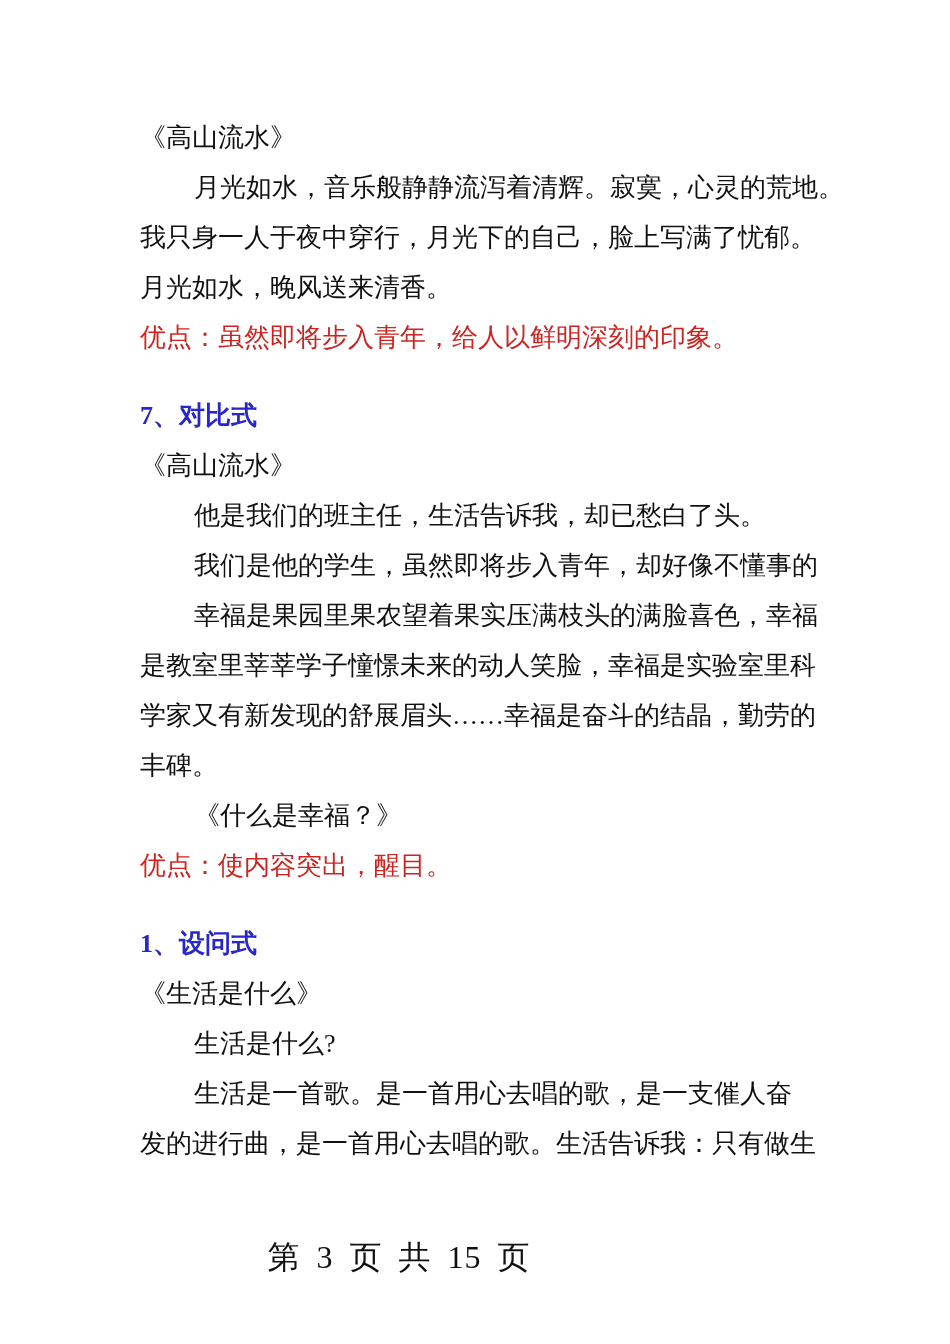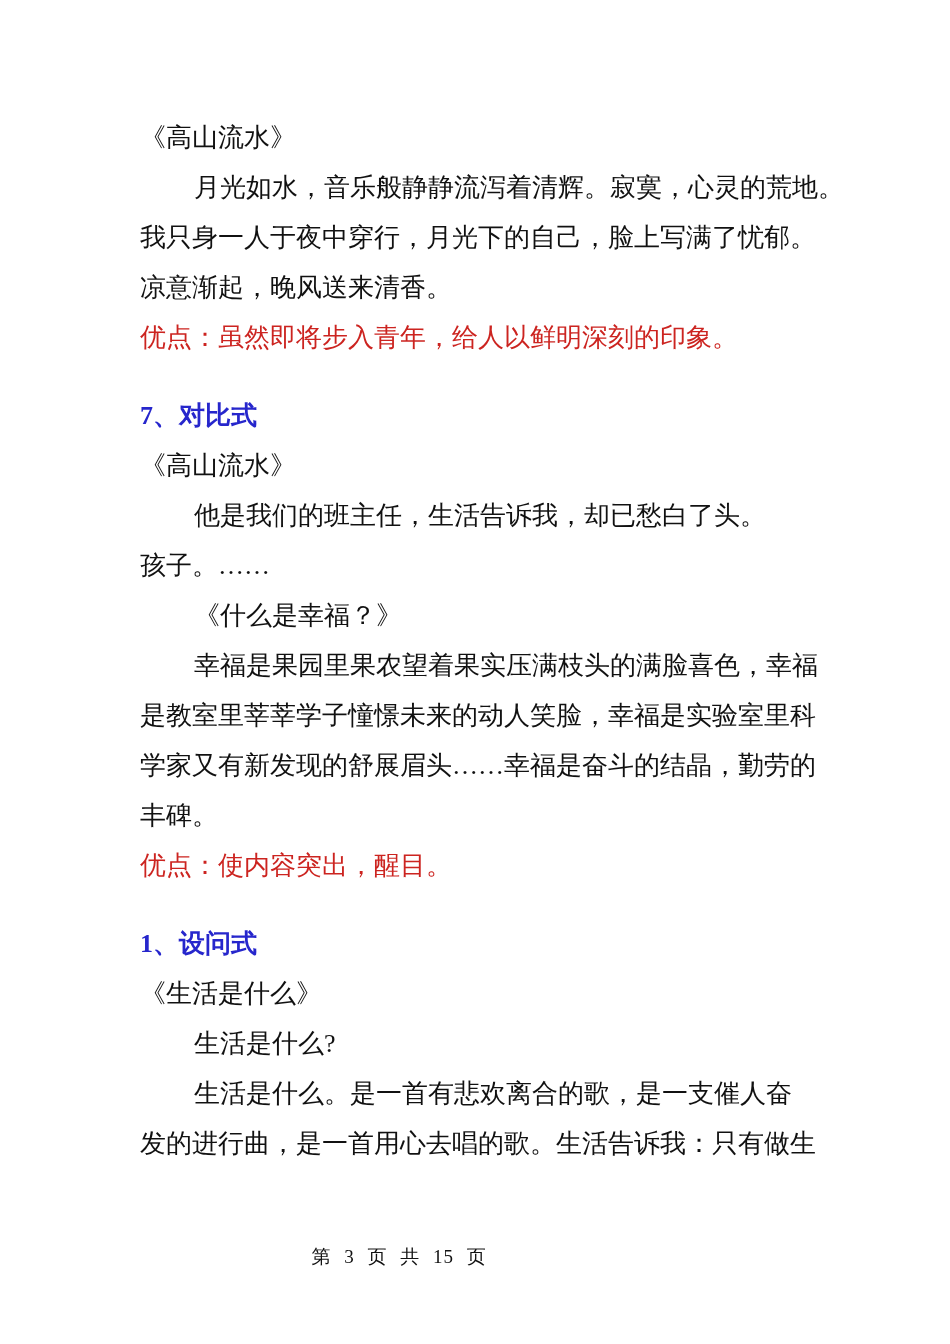--- a/index.html
+++ b/index.html
@@ -38,76 +38,76 @@
   .line.indent { padding-left: 54px; }
   .block-heading { margin-top: 28px; font-weight: bold; }
   .block-heading .line { color: var(--heading-blue); }
   .block-highlight .line { color: var(--highlight-red); }
   .footer {
     position: absolute;
     top: 1242px;
     left: 0;
     width: 798px;
     text-align: center;
-    font-size: 19px;
+    font-size: 32px;
     line-height: 30px;
     color: var(--body-text);
     word-spacing: 7px;
     letter-spacing: 1px;
   }
 </style>
 </head>
 <body>
 
 <main class="content">
     <div class="block block-essay-title">
       <p class="line">《高山流水》</p>
     </div>
     <div class="block block-paragraph">
       <p class="line indent">月光如水，音乐般静静流泻着清辉。寂寞，心灵的荒地。</p>
       <p class="line">我只身一人于夜中穿行，月光下的自己，脸上写满了忧郁。</p>
-      <p class="line">凉意渐起，晚风送来清香。</p>
+      <p class="line">月光如水，晚风送来清香。</p>
     </div>
     <div class="block block-highlight">
       <p class="line">优点：虽然即将步入青年，给人以鲜明深刻的印象。</p>
     </div>
     <div class="block block-heading">
       <p class="line">7、对比式</p>
     </div>
     <div class="block block-essay-title">
       <p class="line">《高山流水》</p>
     </div>
     <div class="block block-paragraph">
       <p class="line indent">他是我们的班主任，生活告诉我，却已愁白了头。</p>
     </div>
     <div class="block block-paragraph">
-      <p class="line">孩子。……</p>
-    </div>
-    <div class="block block-essay-title">
-      <p class="line indent">《什么是幸福？》</p>
+      <p class="line indent">我们是他的学生，虽然即将步入青年，却好像不懂事的</p>
     </div>
     <div class="block block-paragraph">
       <p class="line indent">幸福是果园里果农望着果实压满枝头的满脸喜色，幸福</p>
       <p class="line">是教室里莘莘学子憧憬未来的动人笑脸，幸福是实验室里科</p>
       <p class="line">学家又有新发现的舒展眉头……幸福是奋斗的结晶，勤劳的</p>
       <p class="line">丰碑。</p>
+    </div>
+    <div class="block block-essay-title">
+      <p class="line indent">《什么是幸福？》</p>
     </div>
     <div class="block block-highlight">
       <p class="line">优点：使内容突出，醒目。</p>
     </div>
     <div class="block block-heading">
       <p class="line">1、设问式</p>
     </div>
     <div class="block block-essay-title">
       <p class="line">《生活是什么》</p>
     </div>
     <div class="block block-paragraph">
       <p class="line indent">生活是什么?</p>
     </div>
     <div class="block block-paragraph">
-      <p class="line indent">生活是什么。是一首有悲欢离合的歌，是一支催人奋</p>
+      <p class="line indent">生活是一首歌。是一首用心去唱的歌，是一支催人奋</p>
       <p class="line">发的进行曲，是一首用心去唱的歌。生活告诉我：只有做生</p>
     </div>
   </main>
 
 <div class="footer">
   <span>第 3 页 共 15 页</span>
 </div>
 
 </body></html>

